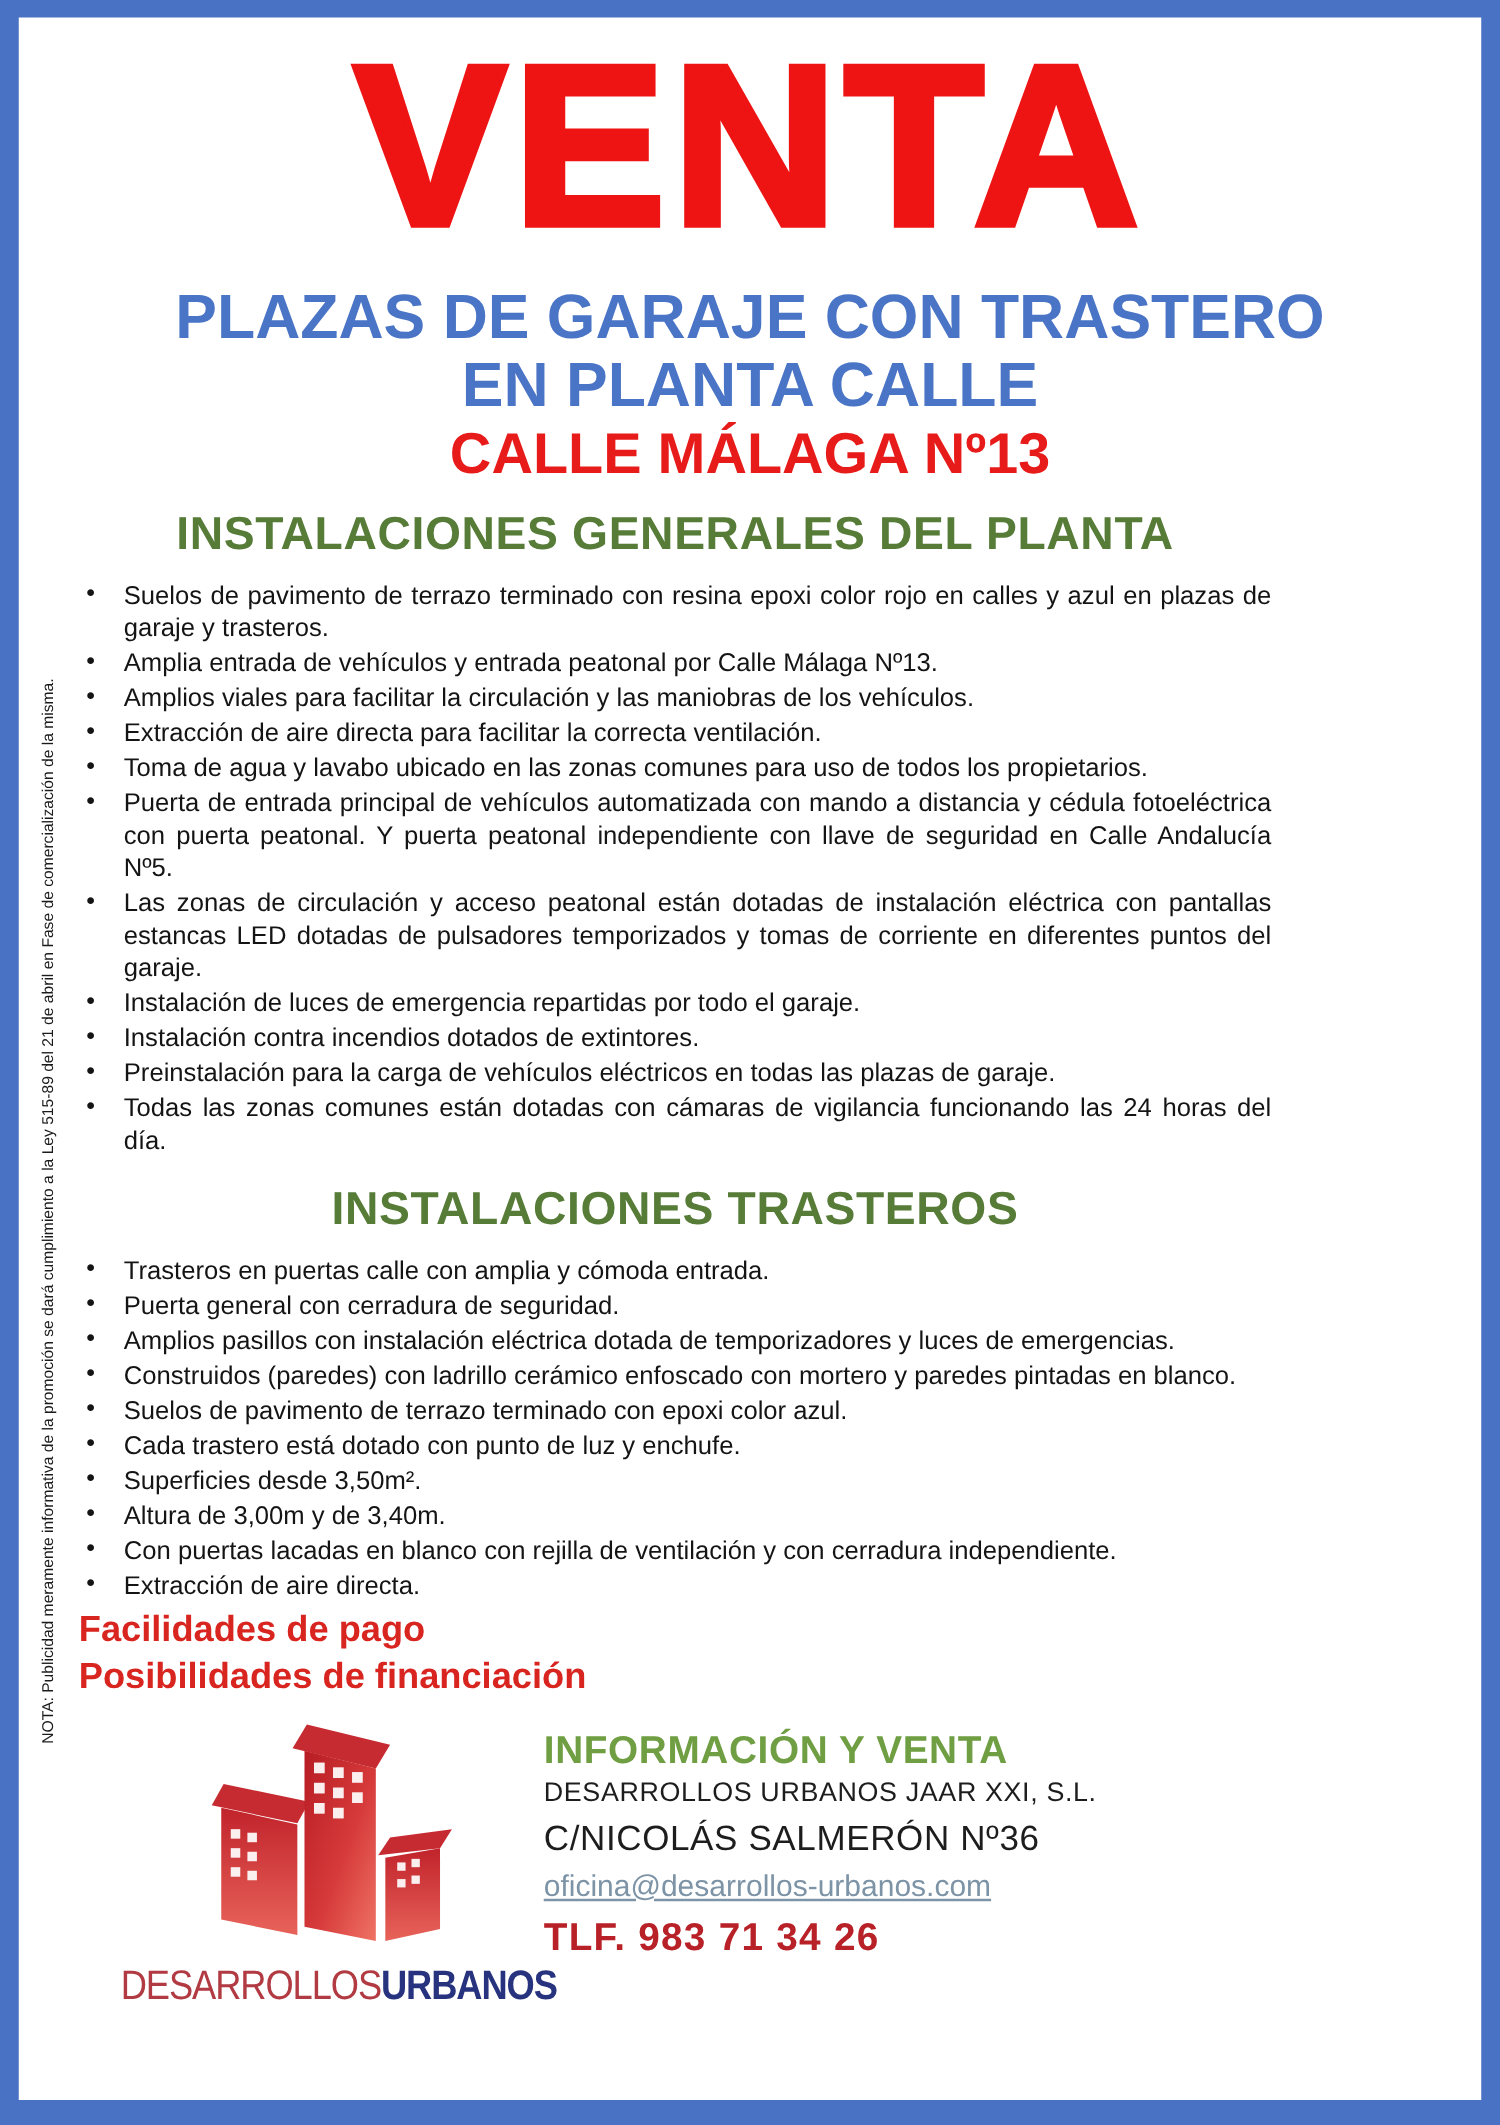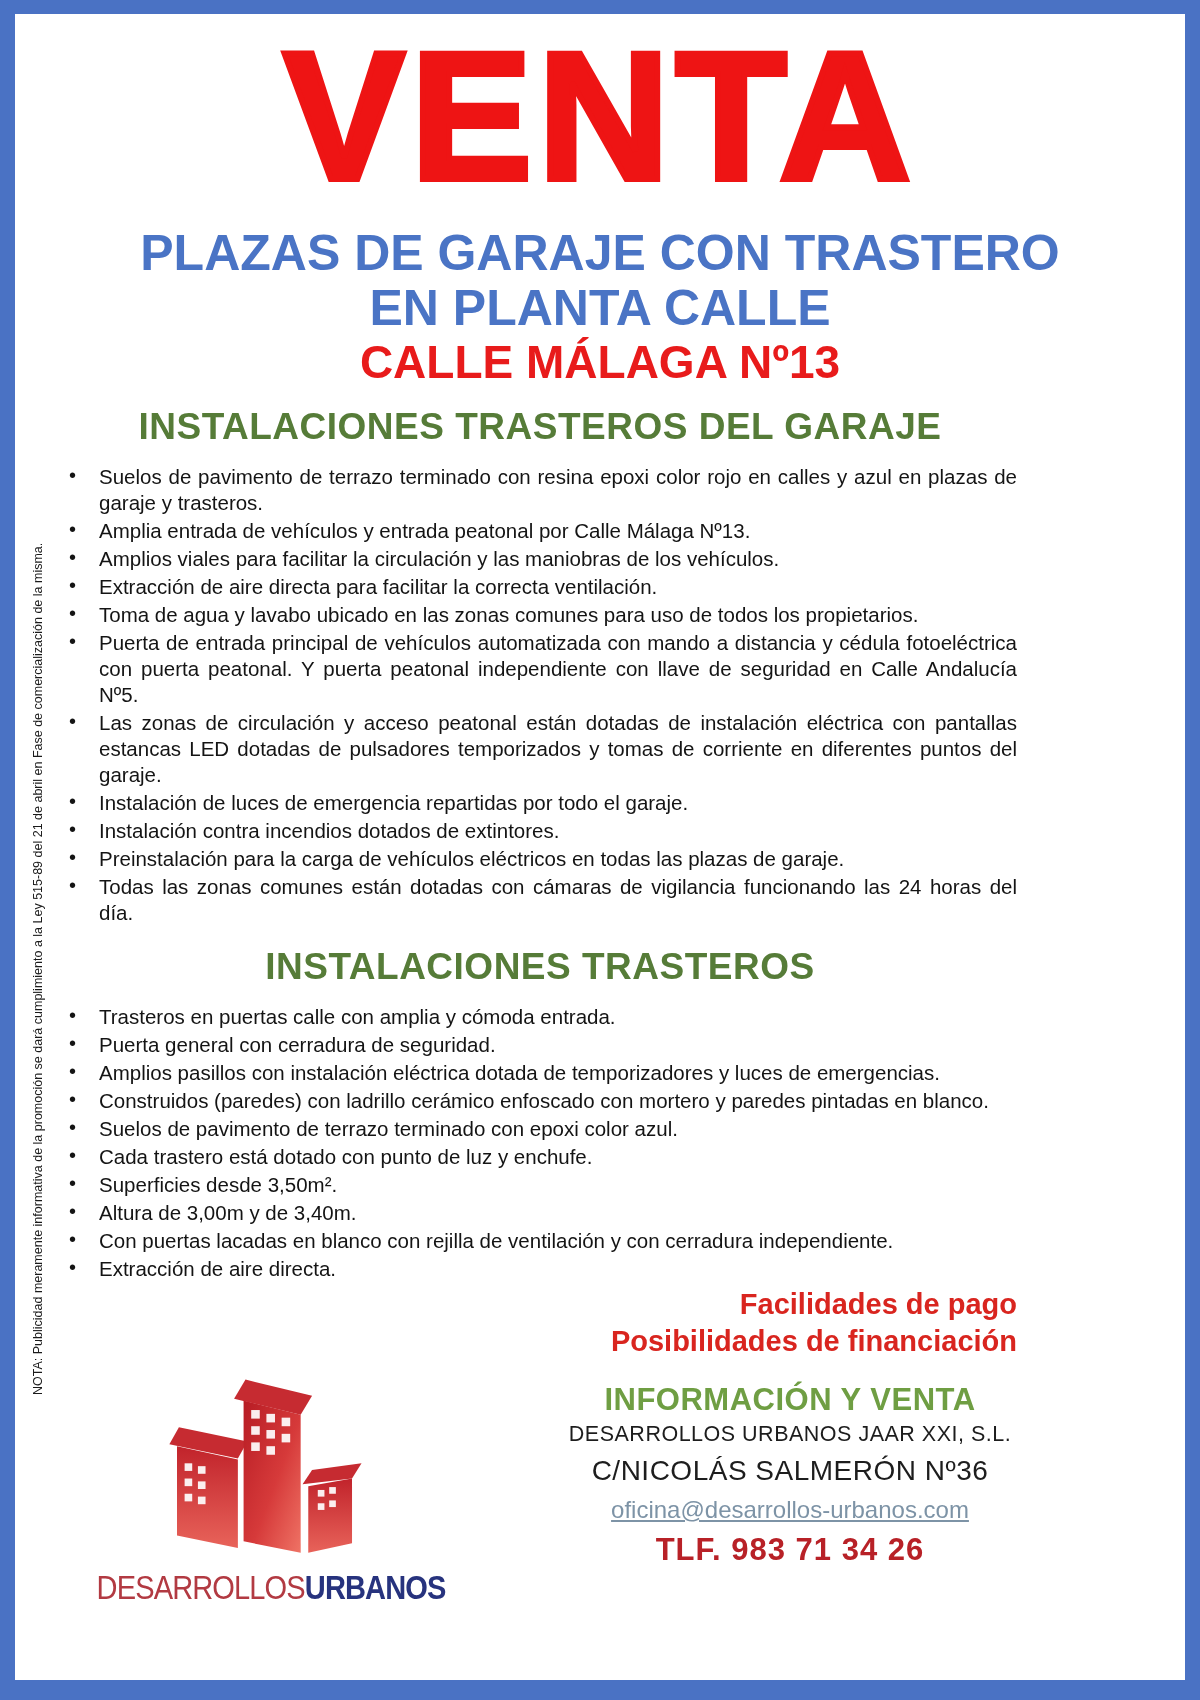--- a/index.html
+++ b/index.html
@@ -46,41 +46,41 @@
     color:#567c38;
     font-weight:bold;
     font-size:37px;
     margin:20px 0 16px 0;
     letter-spacing:0.5px;
   }
   .bullet-item{display:flex;margin-bottom:2px;}
   .dot{width:30px;flex:none;font-size:20px;color:#141414;padding-left:6px;}
   .txt{flex:1;text-align:justify;font-size:20.5px;line-height:26px;color:#141414;}
   .offers{
-    text-align:right;
+    text-align:left;
     color:#d9251f;
     font-weight:bold;
     font-size:29px;
     line-height:37px;
     margin-top:4px;
   }
   .bottom{display:flex;margin:12px 40px 0 60px;}
   .logo-block{width:360px;text-align:center;}
   .logo-art{display:block;margin:0 auto;}
   .logo-text{
     white-space:nowrap;
     font-size:33px;
     font-weight:bold;
     transform:scaleX(0.88);
     transform-origin:center;
     margin-top:2px;
   }
   .logo-text .p1{color:#b23a42;font-weight:normal;letter-spacing:-1px;}
   .logo-text .p2{color:#27337e;letter-spacing:-1px;}
-  .contact{flex:1;text-align:center;padding-top:10px;}
+  .contact{flex:1;text-align:left;padding-top:10px;}
   .contact-heading{color:#6f9e43;font-weight:bold;font-size:31px;letter-spacing:0.5px;}
   .contact-company{font-size:21.5px;color:#1d1d1d;margin-top:4px;letter-spacing:0.5px;}
   .contact-address{font-size:28px;color:#1d1d1d;margin-top:8px;letter-spacing:0.5px;}
   .contact-email{
     font-size:24px;color:#7d93a6;text-decoration:underline;
     margin-top:9px;display:inline-block;
   }
   .contact-phone{font-size:31px;font-weight:bold;color:#b82127;margin-top:8px;letter-spacing:1px;}
   .side-note{
     position:absolute;
@@ -105,21 +105,21 @@
   <div class="subtitle">
     <div>PLAZAS DE GARAJE CON TRASTERO</div>
     <div>EN PLANTA CALLE</div>
   </div>
 
   <div class="street">CALLE MÁLAGA Nº13</div>
 
   <div class="content">
 
     <div>
-      <div class="section-heading">INSTALACIONES TRASTEROS DEL GARAJE</div>
+      <div class="section-heading">INSTALACIONES GENERALES DEL PLANTA</div>
       <div>
           <div class="bullet-item">
             <span class="dot">•</span>
             <span class="txt">Suelos de pavimento de terrazo terminado con resina epoxi color rojo en calles y azul en plazas de garaje y trasteros.</span>
           </div>
           <div class="bullet-item">
             <span class="dot">•</span>
             <span class="txt">Amplia entrada de vehículos y entrada peatonal por Calle Málaga Nº13.</span>
           </div>
           <div class="bullet-item">

